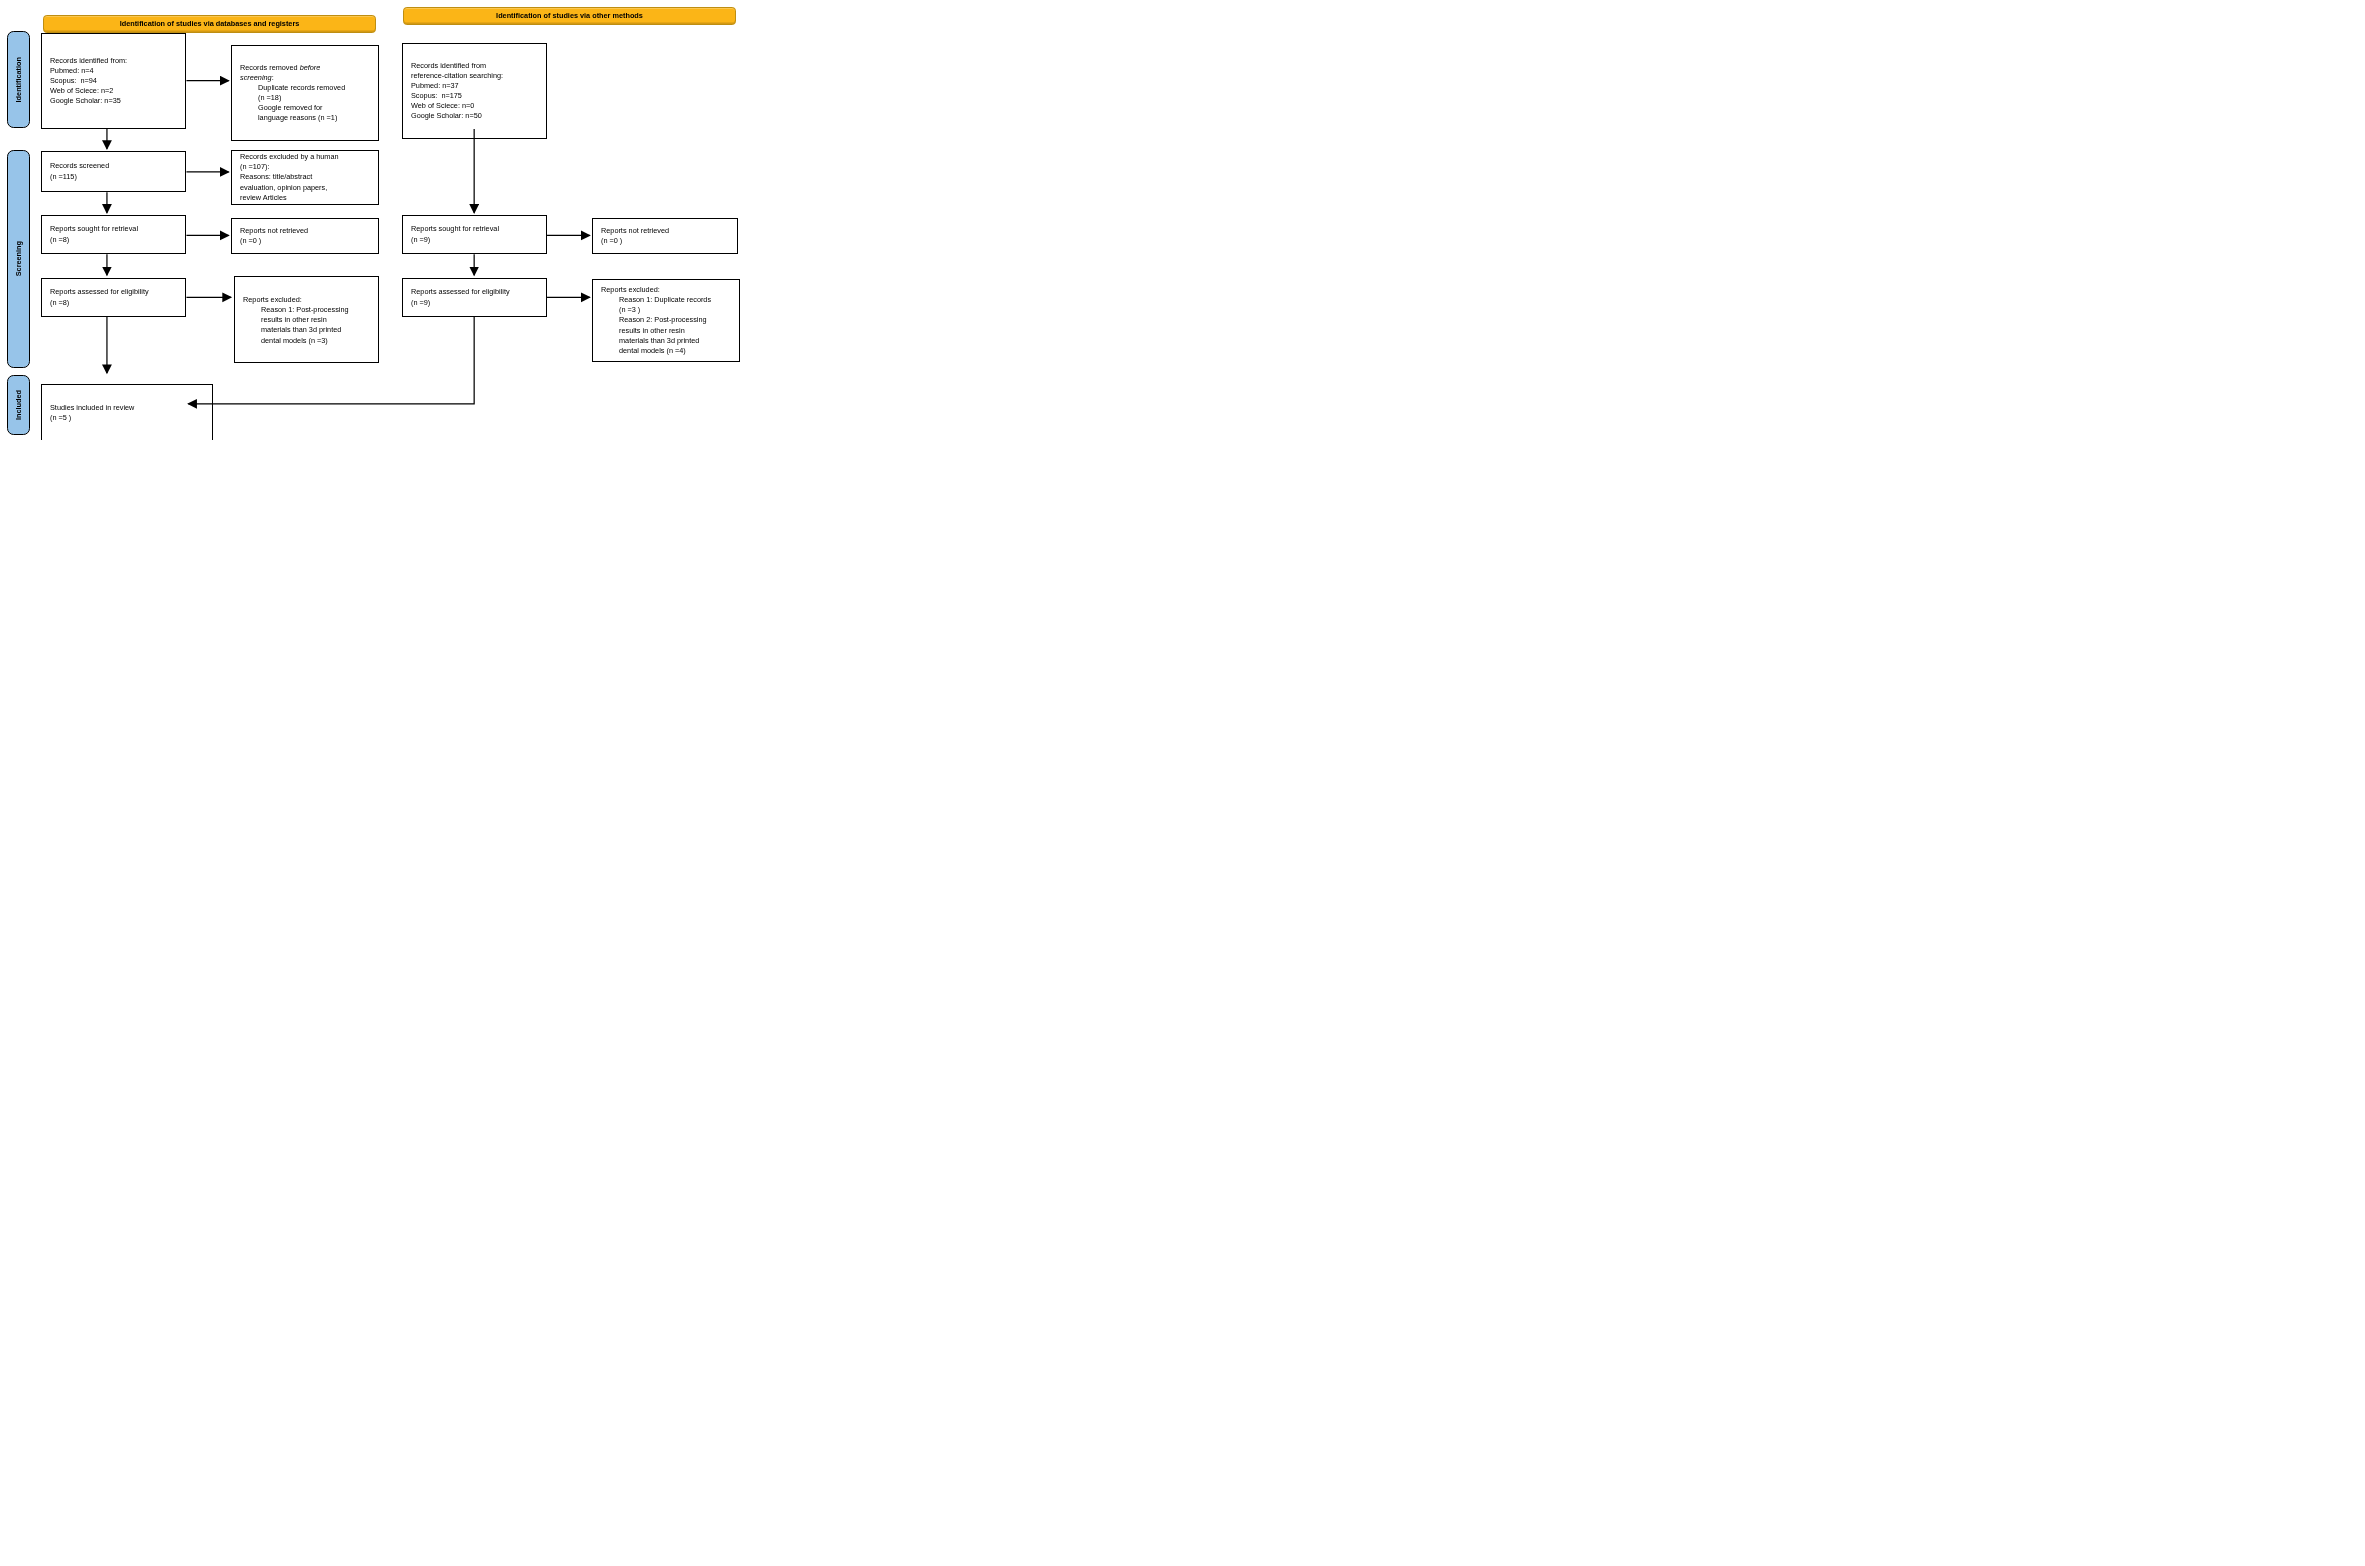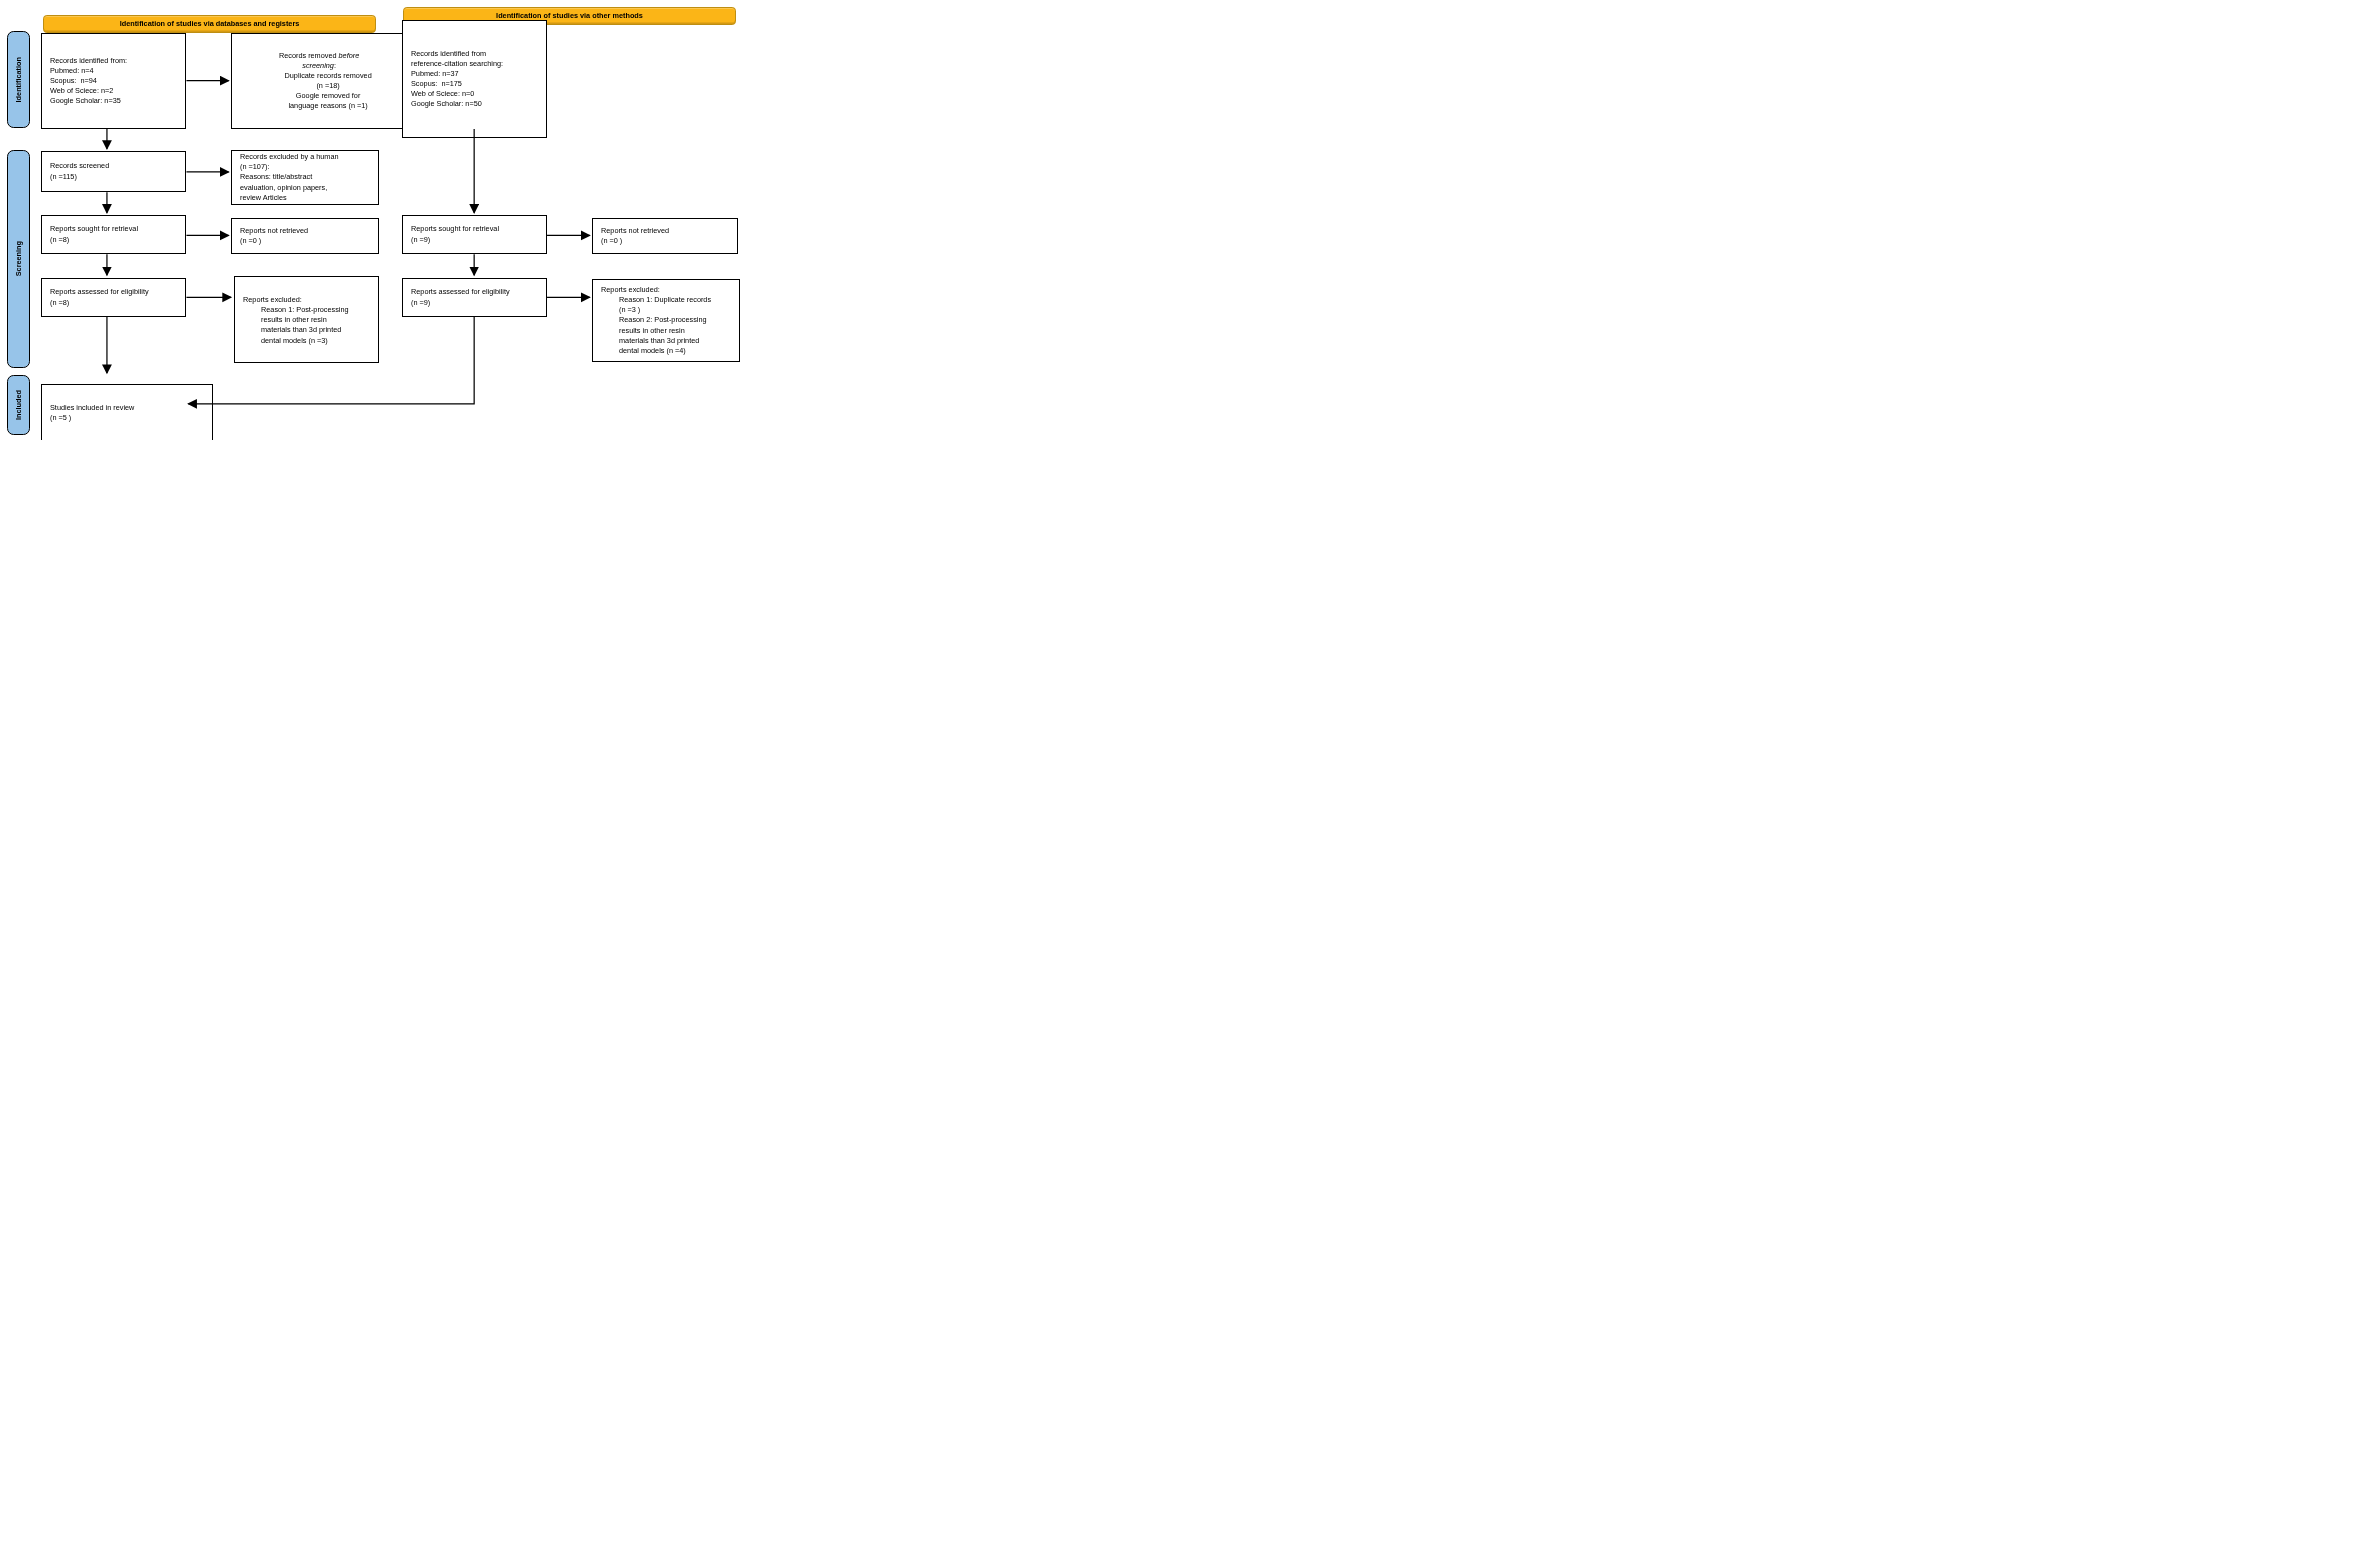--- a/index.html
+++ b/index.html
@@ -91,29 +91,29 @@
     <span>Included</span>
   </div>
 
   <div class="box" style="left:41px; top:33px; width:145px; height:96px;">
       <div class="line"><span>Records identified from:</span></div>
       <div class="line"><span>Pubmed: n=4</span></div>
       <div class="line"><span>Scopus:  n=94</span></div>
       <div class="line"><span>Web of Sciece: n=2</span></div>
       <div class="line"><span>Google Scholar: n=35</span></div>
     </div>
-  <div class="box" style="left:231px; top:33px; width:172px; height:96px;align-items:center;">
+  <div class="box" style="left:231px; top:45px; width:148px; height:96px;">
       <div class="line"><span>Records removed </span><span class="it">before</span></div>
       <div class="line"><span class="it">screening</span><span>:</span></div>
       <div class="line indent1"><span>Duplicate records removed</span></div>
       <div class="line indent1"><span>(n =18)</span></div>
       <div class="line indent1"><span>Google removed for</span></div>
       <div class="line indent1"><span>language reasons (n =1)</span></div>
     </div>
-  <div class="box" style="left:402px; top:20px; width:145px; height:118px;">
+  <div class="box" style="left:402px; top:43px; width:145px; height:96px;">
       <div class="line"><span>Records identified from</span></div>
       <div class="line"><span>reference-citation searching:</span></div>
       <div class="line"><span>Pubmed: n=37</span></div>
       <div class="line"><span>Scopus:  n=175</span></div>
       <div class="line"><span>Web of Sciece: n=0</span></div>
       <div class="line"><span>Google Scholar: n=50</span></div>
     </div>
 
   <div class="box" style="left:41px; top:151px; width:145px; height:41px;">
       <div class="line"><span>Records screened</span></div>

